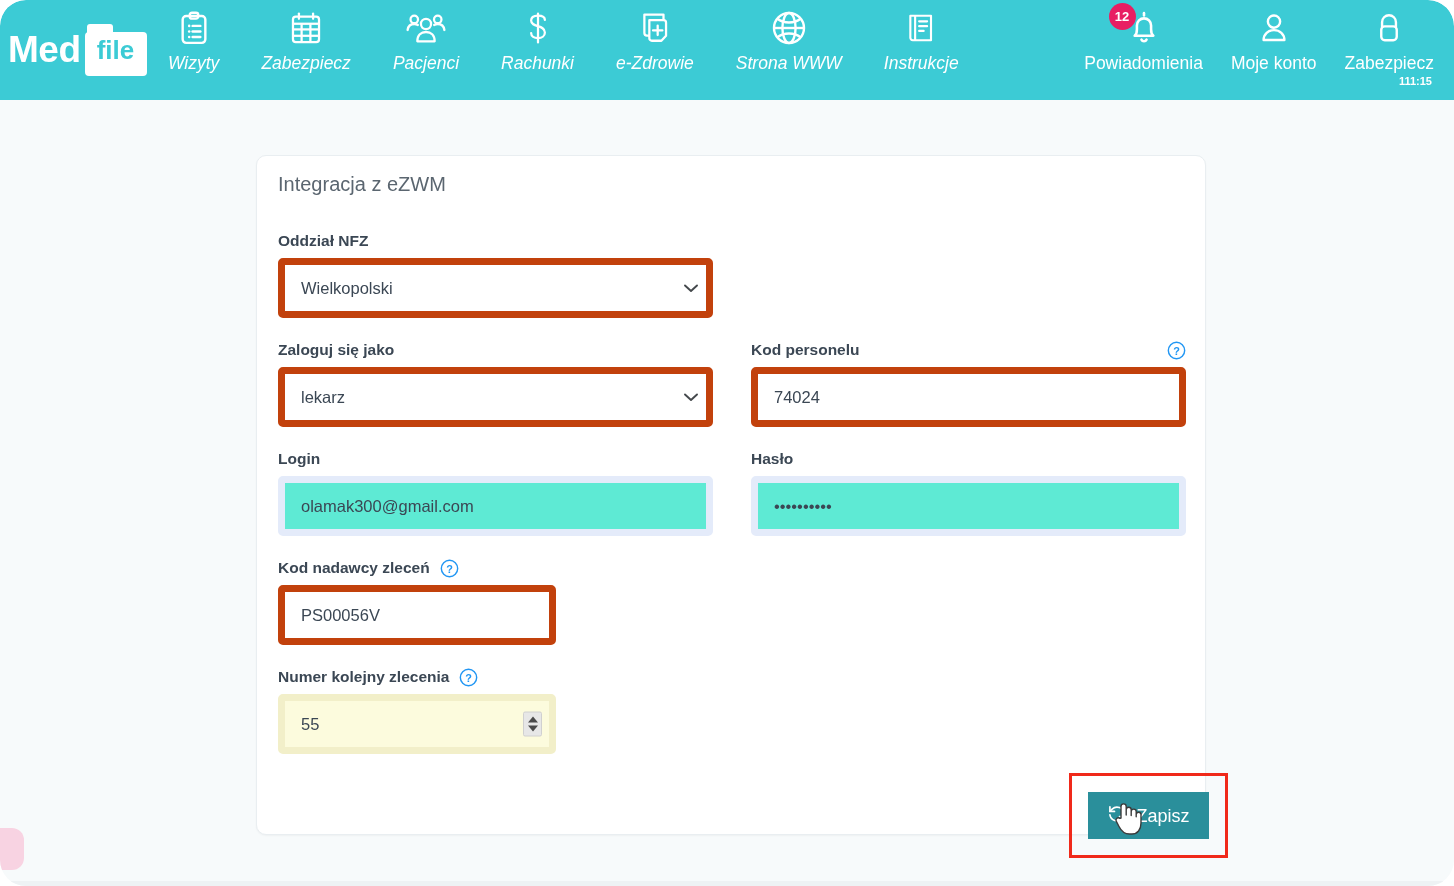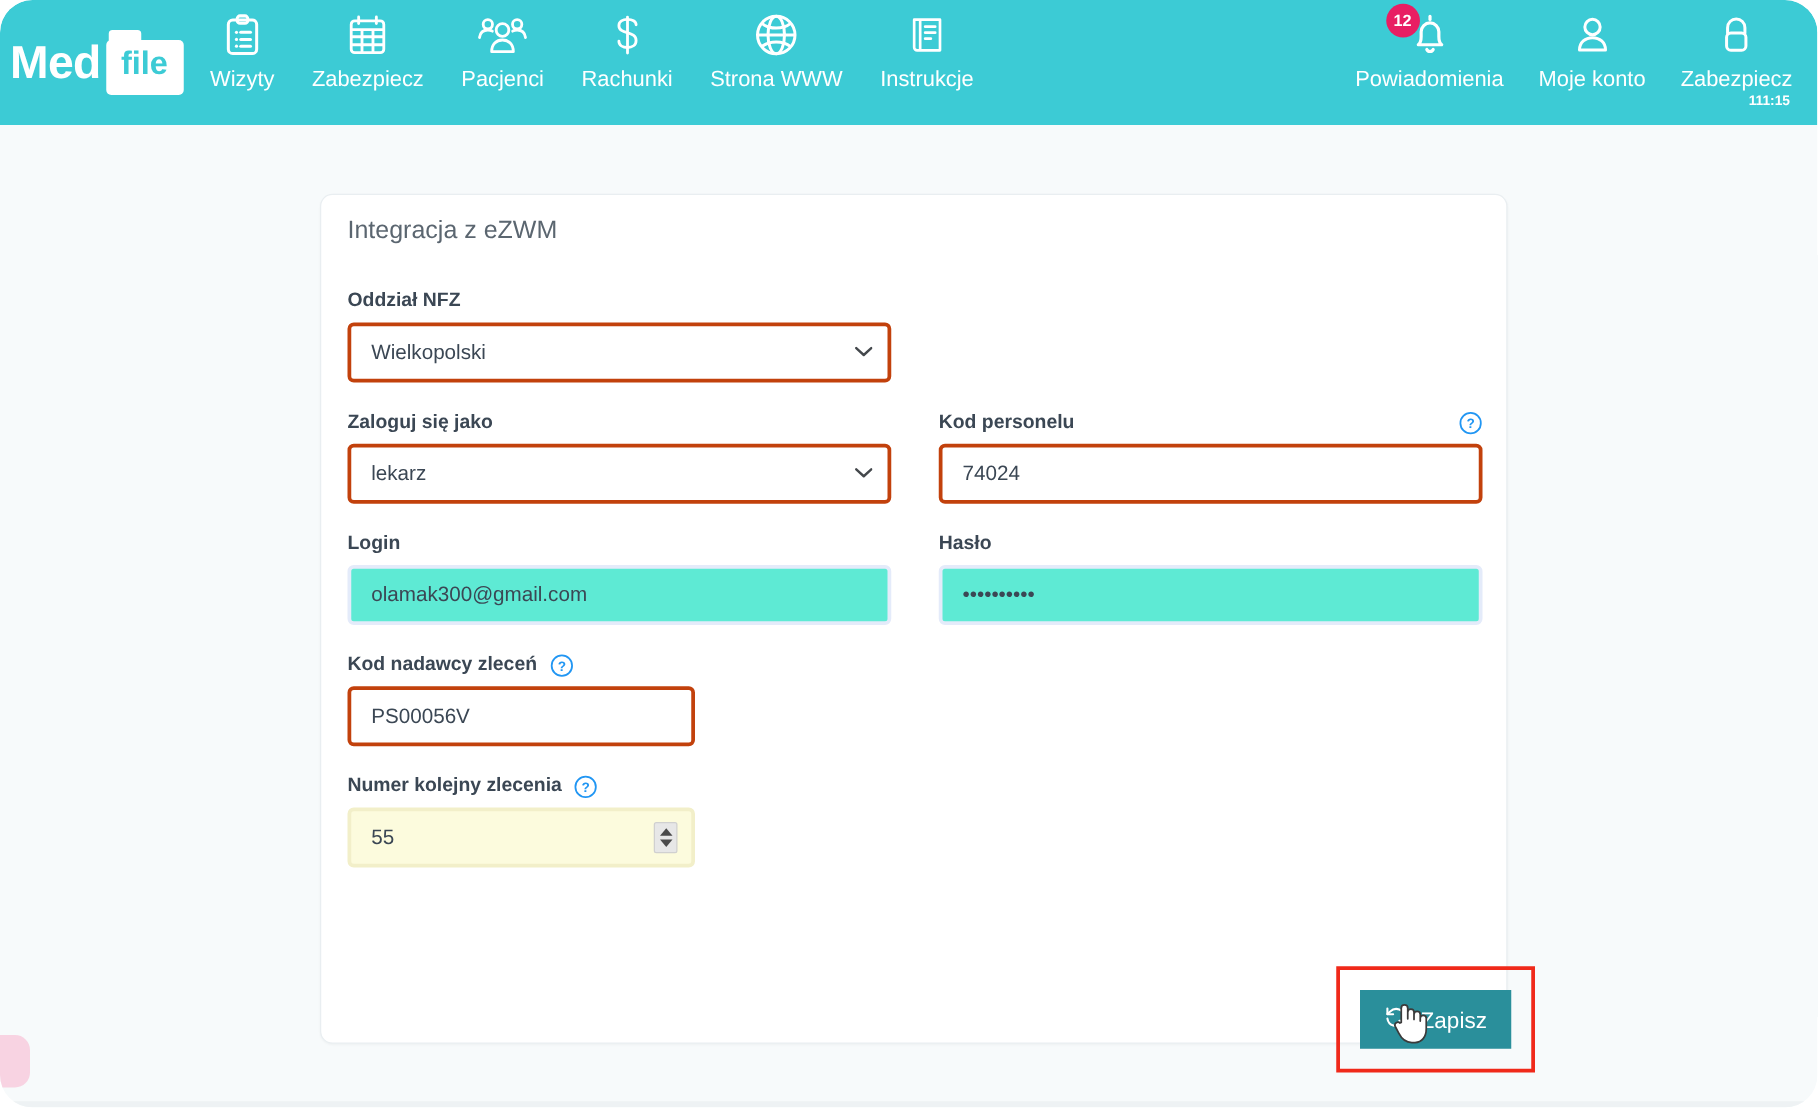--- a/index.html
+++ b/index.html
@@ -77,21 +77,22 @@
     color: #3ccbd5;
     line-height: 26px;
   }
 
   .nav-items {
     position: absolute;
     left: 155px;
     top: 9px;
     display: flex;
     align-items: flex-start;
-    gap: 4px;
+    gap: 16px;
+    font-style: italic;
   }
   .nav-item {
     display: flex;
     flex-direction: column;
     align-items: center;
     justify-content: flex-start;
     padding: 0 13px;
     cursor: pointer;
     min-width: 60px;
   }
@@ -186,22 +187,22 @@
     display: inline-flex;
     margin-left: 10px;
     width: 19px;
     height: 19px;
     cursor: pointer;
   }
   .help-icon.right-aligned { margin-left: auto; }
 
   .ctl {
     width: 100%;
-    height: 48px;
-    border: 3px solid #c2410c;
+    height: 60px;
+    border: 7px solid #c2410c;
     border-radius: 5px;
     background: #ffffff;
     font-size: 16.5px;
     color: #3b4754;
     padding: 0 16px;
     font-family: "Liberation Sans", sans-serif;
     outline: none;
     display: flex;
     align-items: center;
   }
@@ -371,20 +372,31 @@
       <div class="nav-item">
         <span class="ico">
           <svg width="30" height="36" viewBox="0 0 24 26" fill="none" stroke="#ffffff" stroke-width="1.8">
             <line x1="12" y1="1.5" x2="12" y2="24.5" stroke-linecap="round"></line>
             <path d="M17.5 6.5 C17.5 4.2 15 3 12 3 C9 3 6.5 4.3 6.5 7 C6.5 12.8 17.5 10.2 17.5 16.5 C17.5 19.5 15 21 12 21 C9 21 6.5 19.6 6.5 17" stroke-linecap="round"></path>
           </svg>
         </span>
         <span class="lbl">Rachunki</span>
       </div>
 
+      <div class="nav-item">
+        <span class="ico">
+          <svg width="34" height="36" viewBox="0 0 24 24" fill="none" stroke="#ffffff" stroke-width="1.6">
+            <path d="M4.5 2.5 H13 L18 2.5 V15.5 A1.8 1.8 0 0 1 16.2 17.3 H6.3 A1.8 1.8 0 0 1 4.5 15.5 Z" stroke-linejoin="round"></path>
+            <path d="M8 6.5 H18 A1.8 1.8 0 0 1 19.8 8.3 V17.5 L16.5 21 H9.8 A1.8 1.8 0 0 1 8 19.2 Z" stroke-linejoin="round" fill="#3ccbd5"></path>
+            <line x1="13.9" y1="10.4" x2="13.9" y2="17" stroke-linecap="round"></line>
+            <line x1="10.6" y1="13.7" x2="17.2" y2="13.7" stroke-linecap="round"></line>
+          </svg>
+        </span>
+        <span class="lbl">e-Zdrowie</span>
+      </div>
 
       <div class="nav-item">
         <span class="ico">
           <svg width="36" height="36" viewBox="0 0 24 24" fill="none" stroke="#ffffff" stroke-width="1.6">
             <circle cx="12" cy="12" r="10"></circle>
             <ellipse cx="12" cy="12" rx="4.4" ry="10"></ellipse>
             <line x1="2" y1="12" x2="22" y2="12"></line>
             <path d="M4.3 5.8 C6.3 7.4 9 8.3 12 8.3 C15 8.3 17.7 7.4 19.7 5.8"></path>
             <path d="M4.3 18.2 C6.3 16.6 9 15.7 12 15.7 C15 15.7 17.7 16.6 19.7 18.2"></path>
           </svg>

